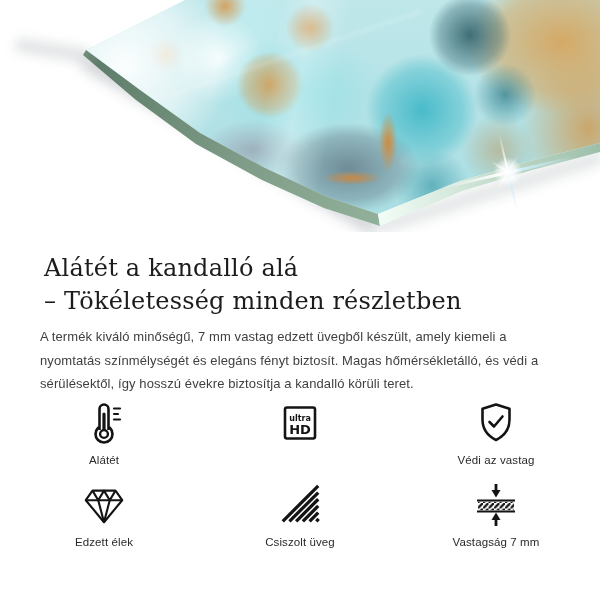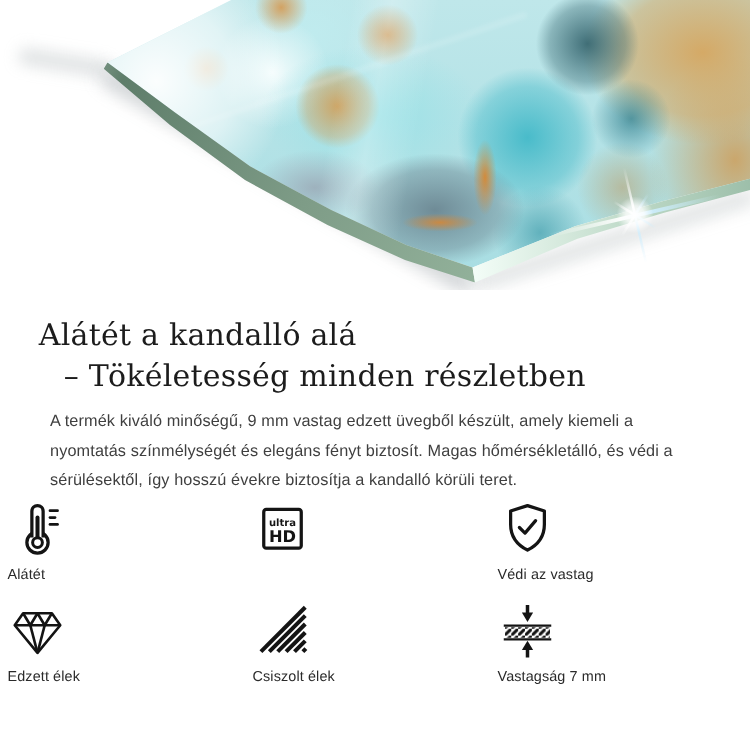--- a/index.html
+++ b/index.html
@@ -58,34 +58,34 @@
   .ray{position:absolute;transform-origin:center;
     background:linear-gradient(90deg,transparent,rgba(255,255,255,.95) 42%,rgba(205,238,255,.95) 58%,transparent);}
   .ray.r1{width:140px;height:3px;left:-70px;top:-1.5px;transform:rotate(-13deg);}
   .ray.r2{width:78px;height:2px;left:-39px;top:-1px;transform:rotate(77deg);}
   .ray.r3{width:40px;height:2px;left:-20px;top:-1px;transform:rotate(32deg);}
   .ray.r4{width:40px;height:2px;left:-20px;top:-1px;transform:rotate(-58deg);}
   .glow{position:absolute;left:-15px;top:-15px;width:30px;height:30px;border-radius:50%;
     background:radial-gradient(circle,rgba(255,255,255,1) 0%,rgba(255,255,255,.75) 35%,transparent 70%);}
   
   .title{
-    position:absolute;left:31px;top:232px;width:530px;
+    position:absolute;left:44px;top:232px;width:530px;
     font-family:"DejaVu Serif","Liberation Serif",serif;
     font-size:24px;line-height:33px;color:#1c1c1c;font-weight:400;letter-spacing:.2px;
   }
   .desc{
     position:absolute;left:40px;top:312px;width:524px;
     font-size:13px;line-height:23.5px;color:#3f3f3f;letter-spacing:.1px;
   }
   
   .features{
     position:absolute;left:6px;top:397px;width:588px;
     display:grid;grid-template-columns:repeat(3,1fr);row-gap:13px;
   }
-  .feature{display:flex;flex-direction:column;align-items:flex-start;}
+  .feature{display:flex;flex-direction:column;align-items:center;}
   .icon-box{height:52px;display:flex;align-items:center;justify-content:center;}
   .feature-label{margin-top:5px;font-size:11.5px;color:#2a2a2a;letter-spacing:.1px;text-align:center;}
   .icon-box svg{display:block;}
 </style>
 </head>
 <body>
 
 <div class="page">
 
   <div class="hero">
@@ -101,24 +101,24 @@
       <div class="ray r1"></div>
       <div class="ray r2"></div>
       <div class="ray r3"></div>
       <div class="ray r4"></div>
       <div class="glow"></div>
     </div>
   </div>
 
   <h2 class="title">
     <span style="display:block;">Alátét a kandalló alá</span>
-    <span style="display:block;margin-left:20px;">– Tökéletesség minden részletben</span>
+    <span style="display:block;">– Tökéletesség minden részletben</span>
   </h2>
 
-  <p class="desc">A termék kiváló minőségű, 9 mm vastag edzett üvegből készült, amely kiemeli a nyomtatás színmélységét és elegáns fényt biztosít. Magas hőmérsékletálló, és védi a sérülésektől, így hosszú évekre biztosítja a kandalló körüli teret.</p>
+  <p class="desc">A termék kiváló minőségű, 7 mm vastag edzett üvegből készült, amely kiemeli a nyomtatás színmélységét és elegáns fényt biztosít. Magas hőmérsékletálló, és védi a sérülésektől, így hosszú évekre biztosítja a kandalló körüli teret.</p>
 
   <div class="features">
 
     <div class="feature">
       <div class="icon-box">
         <svg width="48" height="50" viewBox="0 0 48 48" fill="none">
           <circle cx="24" cy="35" r="8.5" stroke="#141414" stroke-width="2.6" fill="#fff"></circle>
           <rect x="19.5" y="6" width="9" height="24" rx="4.5" fill="#fff" stroke="#fff" stroke-width="2"></rect>
           <path d="M19.5 31 V10 A4.5 4.5 0 0 1 28.5 10 V31" stroke="#141414" stroke-width="2.6" fill="none"></path>
           <line x1="24" y1="15" x2="24" y2="30" stroke="#141414" stroke-width="3.2" stroke-linecap="round"></line>
@@ -168,21 +168,21 @@
       <div class="icon-box">
         <svg width="48" height="46" viewBox="0 0 48 48" fill="none" stroke="#141414" stroke-width="3.4" stroke-linecap="butt">
           <line x1="6" y1="41" x2="43" y2="4"></line>
           <line x1="13" y1="41" x2="43" y2="11"></line>
           <line x1="20" y1="41" x2="43" y2="18"></line>
           <line x1="27" y1="41" x2="43" y2="25"></line>
           <line x1="34" y1="41" x2="43" y2="32"></line>
           <line x1="41" y1="41" x2="43.5" y2="38.5"></line>
         </svg>
       </div>
-      <div class="feature-label">Csiszolt élek</div>
+      <div class="feature-label">Csiszolt üveg</div>
     </div>
 
     <div class="feature">
       <div class="icon-box">
         <svg width="48" height="48" viewBox="0 0 48 48" fill="none">
           <defs>
             <pattern id="hatch48" patternUnits="userSpaceOnUse" width="5.5" height="5.5">
               <path d="M-1 6.5 L6.5 -1" stroke="#141414" stroke-width="2.4"></path>
             </pattern>
           </defs>

